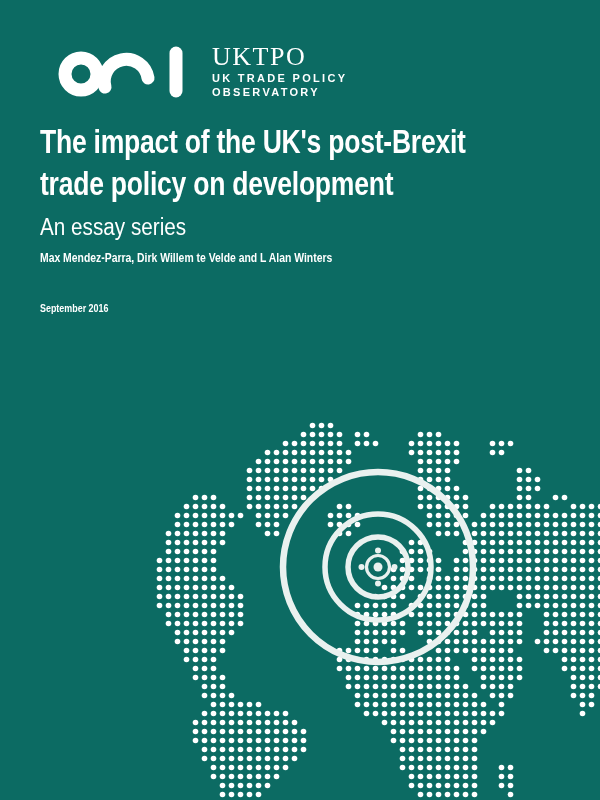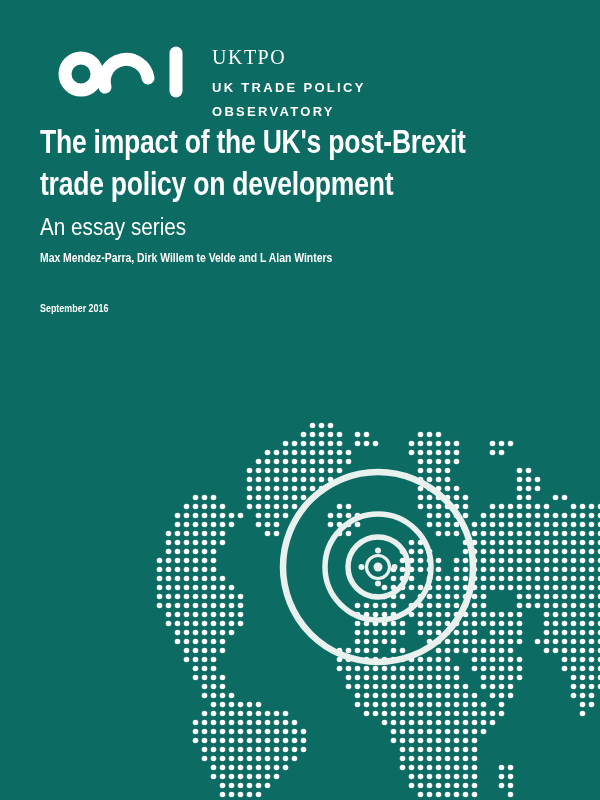--- a/index.html
+++ b/index.html
@@ -8,25 +8,25 @@
     background:#0C6B63;
     font-family:"Liberation Sans", sans-serif;
     color:#fff;
   }
   .abs{position:absolute;}
   
   #odi-logo{left:55px;top:43px;width:142px;height:56px;}
   .uktpo{left:212px;top:44px;}
   .uktpo-acronym{
     font-family:"Liberation Serif", serif;
-    font-size:20px;letter-spacing:1.5px;font-weight:400;line-height:26px;
+    font-size:26px;letter-spacing:1.5px;font-weight:400;line-height:26px;
   }
   .uktpo-sub{
-    font-size:13px;font-weight:700;letter-spacing:2.3px;line-height:12px;
-    margin-top:12px;
+    font-size:11px;font-weight:700;letter-spacing:2.3px;line-height:12px;
+    margin-top:2px;
   }
   
   .cx78{transform:scaleX(.78);transform-origin:0 0;}
   .cx80{transform:scaleX(.80);transform-origin:0 0;}
   .cx85{transform:scaleX(.85);transform-origin:0 0;}
   .cx90{transform:scaleX(.90);transform-origin:0 0;}
   .title{
     left:40px;top:120px;width:700px;
     font-size:34px;font-weight:700;line-height:42px;letter-spacing:-.3px;
     white-space:nowrap;

